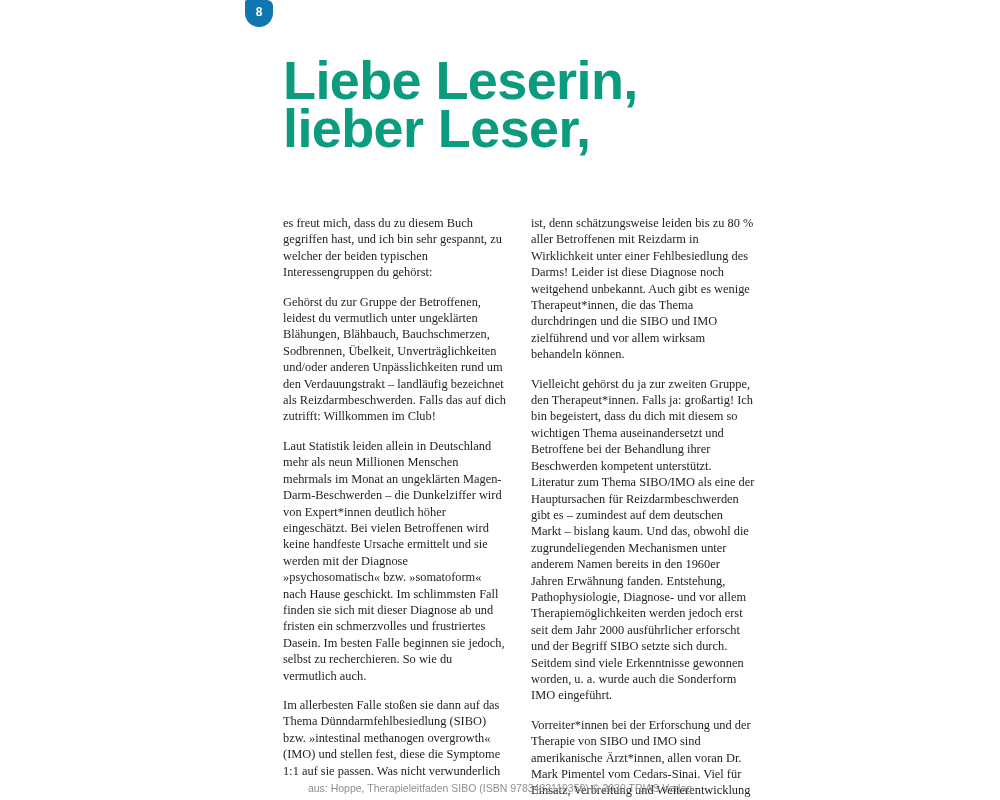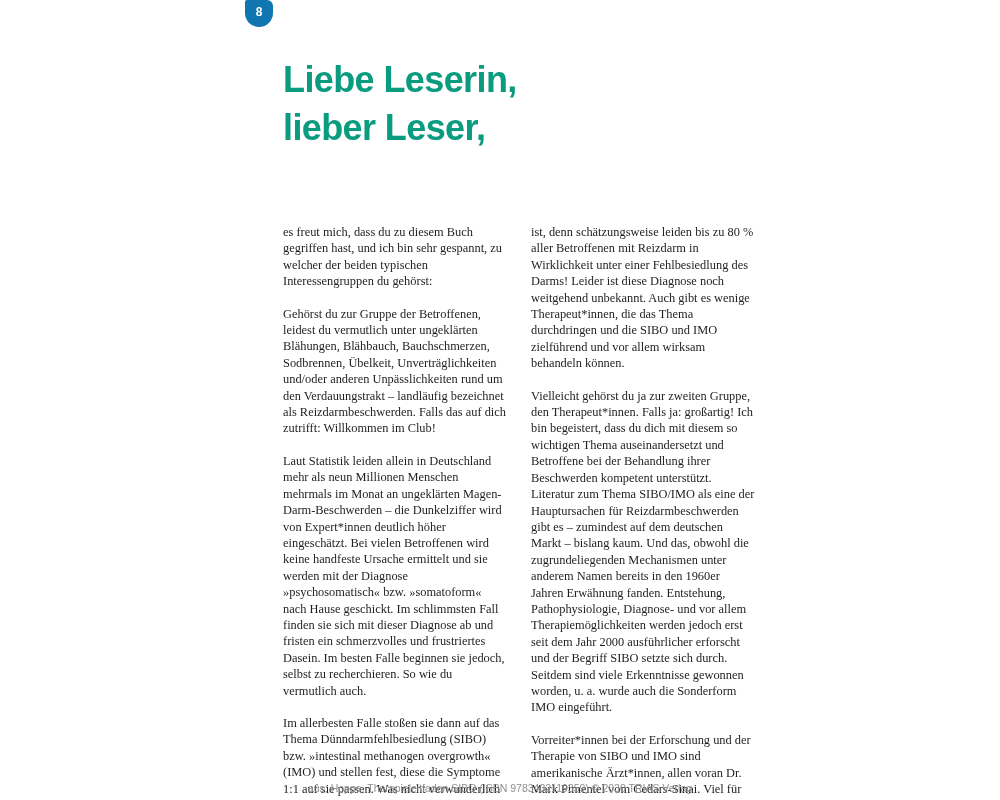--- a/index.html
+++ b/index.html
@@ -33,40 +33,40 @@
     font-weight: bold;
     padding-bottom: 3px;
   }
   .page-title {
     position: absolute;
     left: 283px;
     top: 56px;
     margin: 0;
     font-family: "Liberation Sans", sans-serif;
     font-weight: 700;
-    font-size: 36px;
+    font-size: 54px;
     line-height: 48px;
     letter-spacing: -0.6px;
     color: #0b9b7e;
     white-space: pre-line;
   }
   .columns {
     position: absolute;
     left: 283px;
     top: 208px;
     width: 472px;
     display: flex;
     gap: 24px;
   }
   .text-column {
     width: 224px;
     flex: 0 0 224px;
   }
   .text-column p {
-    margin: 16px 0 13px 0;
+    margin: 7px 0 13px 0;
     font-size: 12.4px;
     line-height: 16.4px;
     color: #1e1e1e;
     text-align: left;
     hyphens: auto;
     -webkit-hyphens: auto;
   }
   .copyright-footer {
     position: absolute;
     left: 0;

